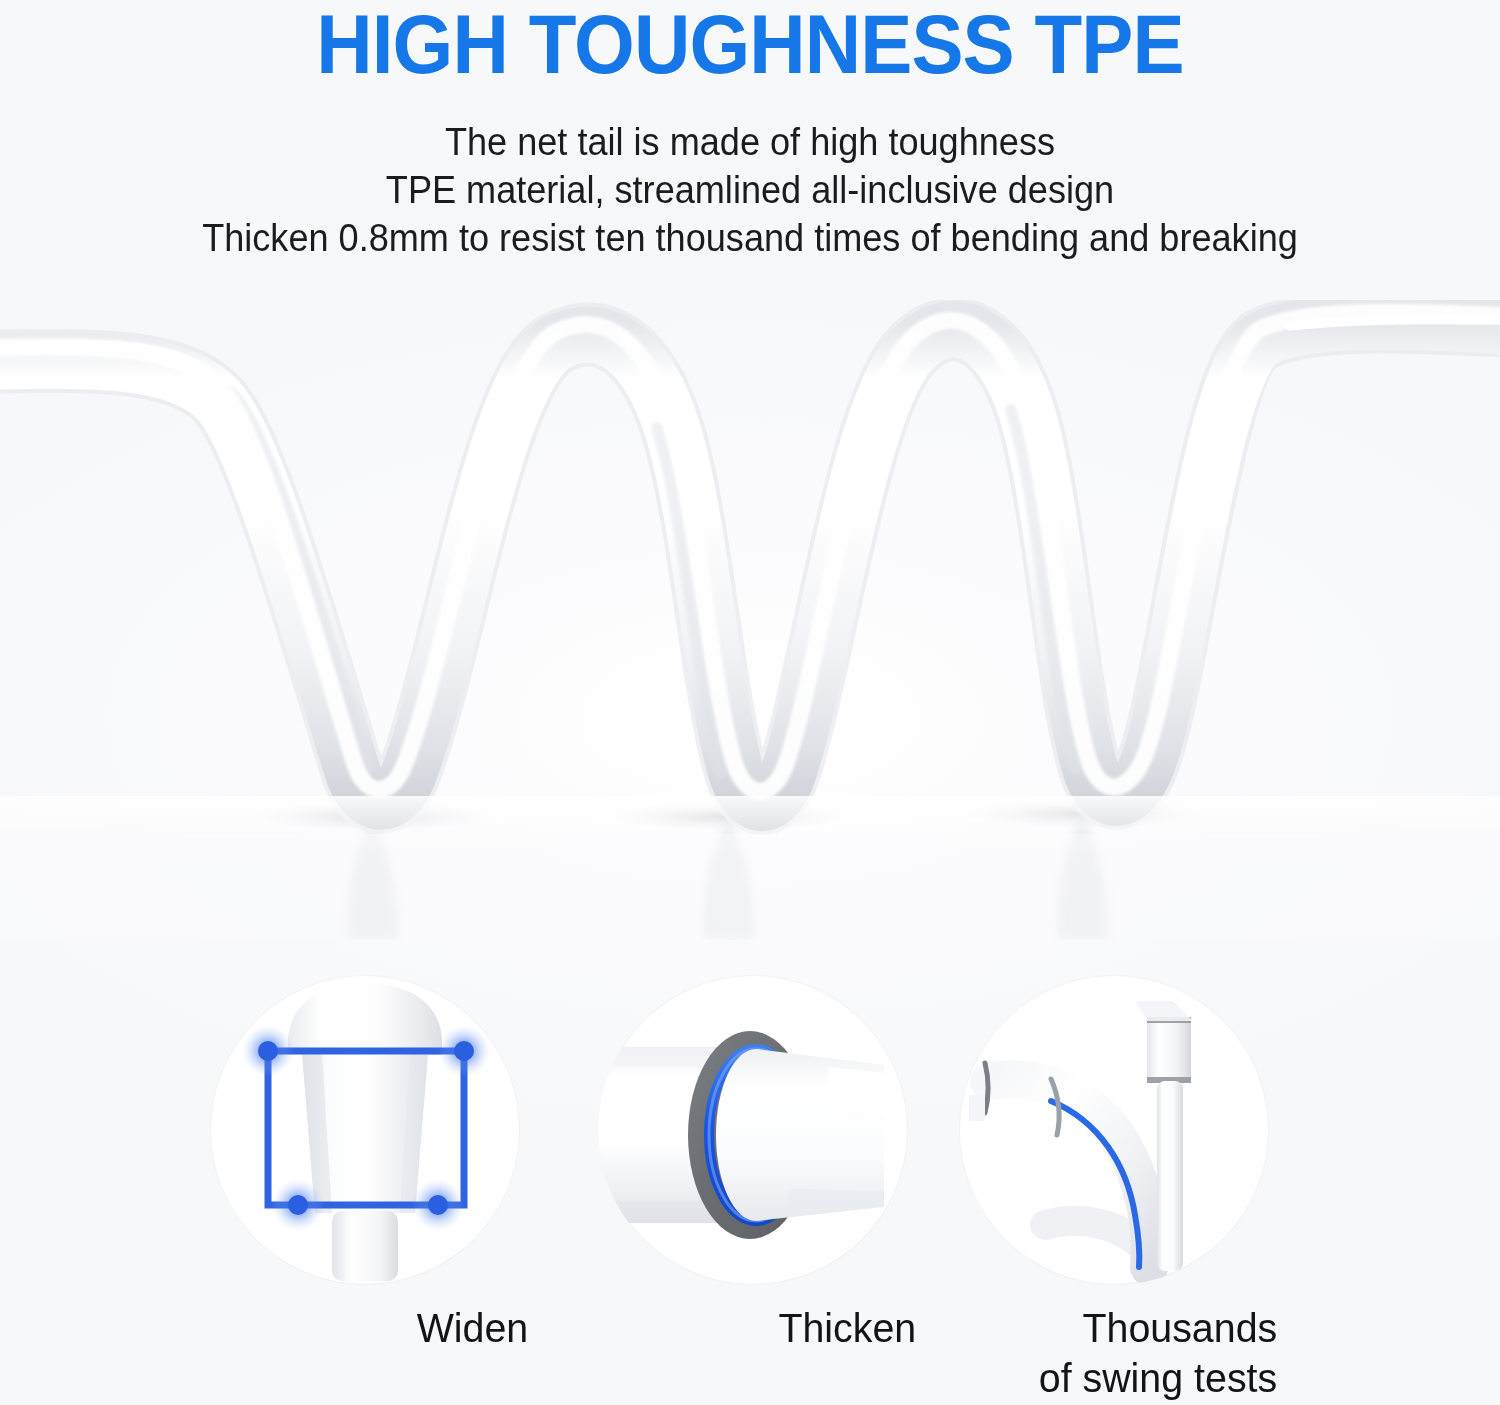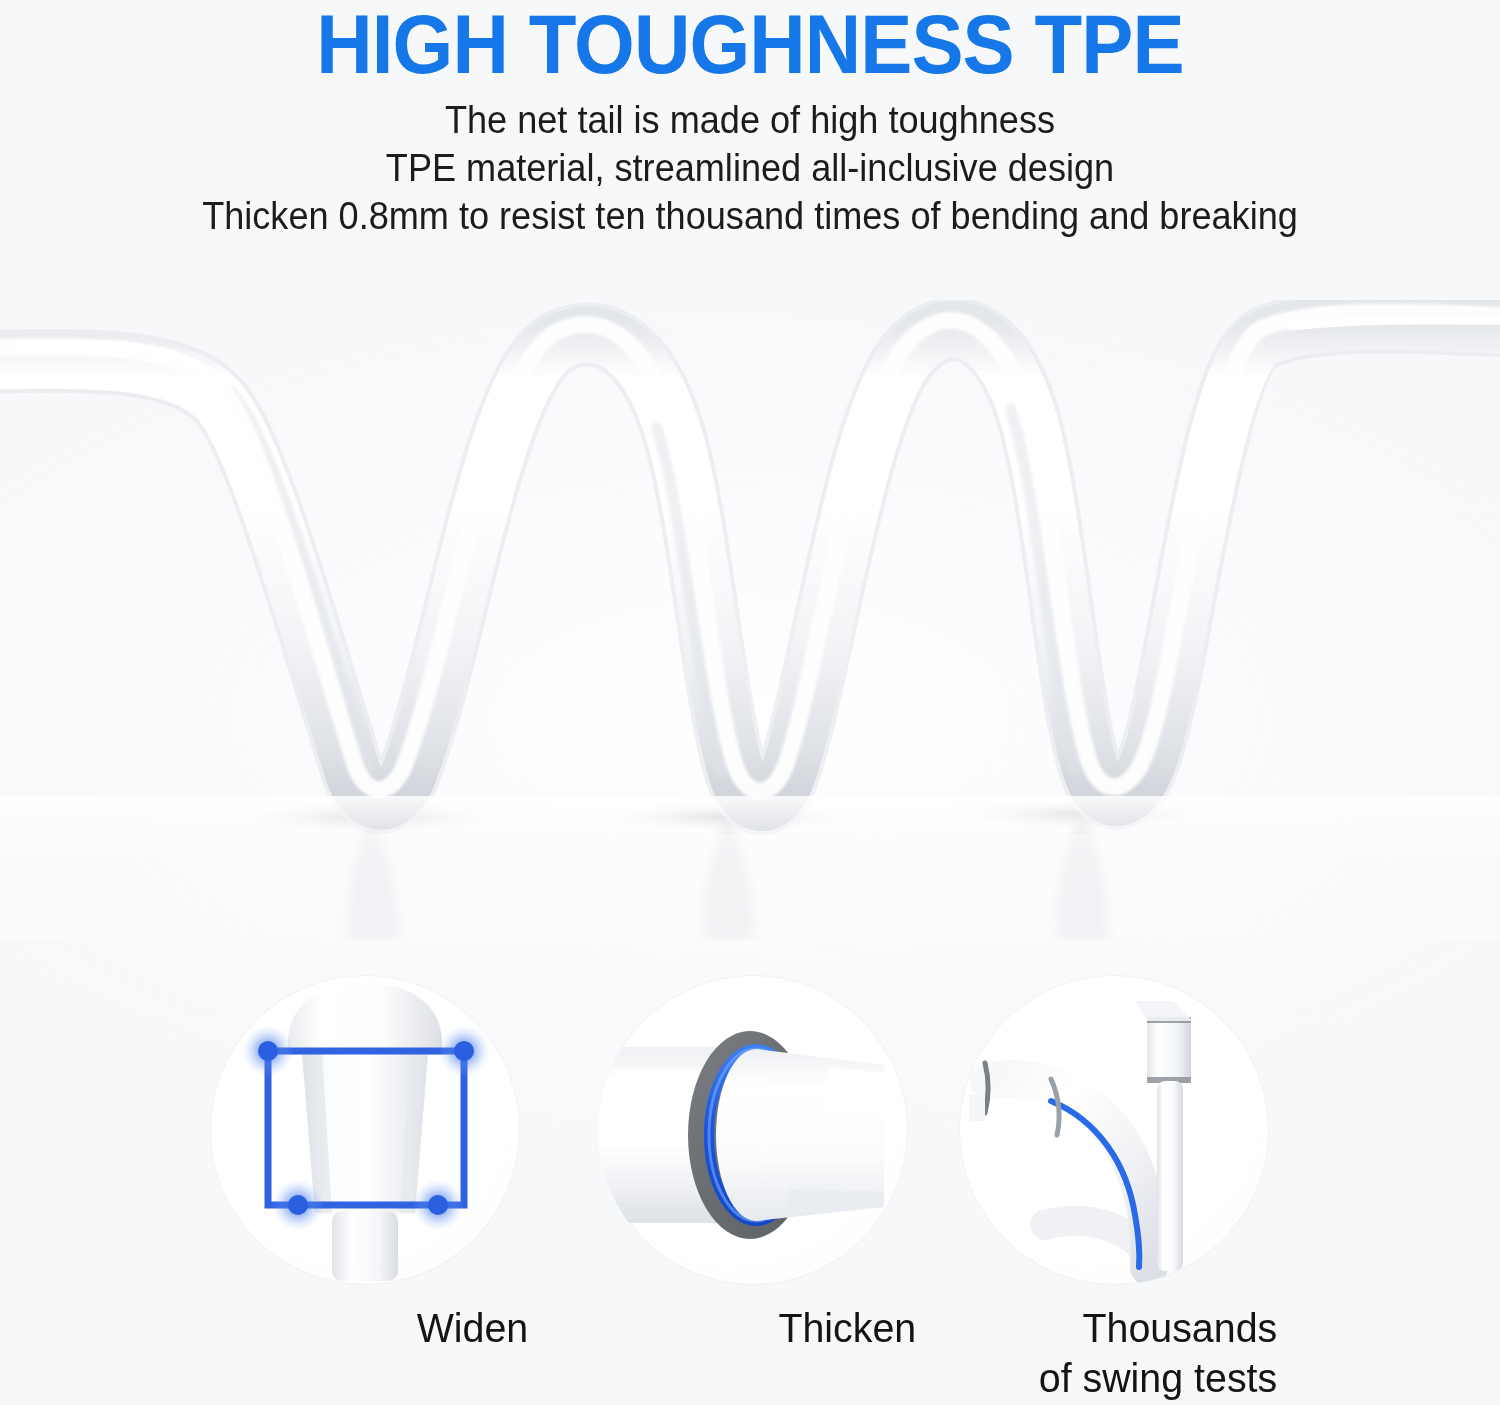--- a/index.html
+++ b/index.html
@@ -24,21 +24,21 @@
     font-size:84px;
     line-height:1.0;
     font-weight:700;
     letter-spacing:-1px;
     color:#1677e8;
     transform:scaleX(0.93);
     transform-origin:50% 50%;
     white-space:nowrap;
   }
   .subcopy {
-    position:absolute; left:0; top:96px; width:1500px;
+    position:absolute; left:0; top:118px; width:1500px;
     text-align:center;
     color:#1c1c1c;
   }
   .subline {
     font-size:38px;
     line-height:48px;
     transform:scaleX(0.95);
     transform-origin:50% 50%;
     white-space:nowrap;
   }

